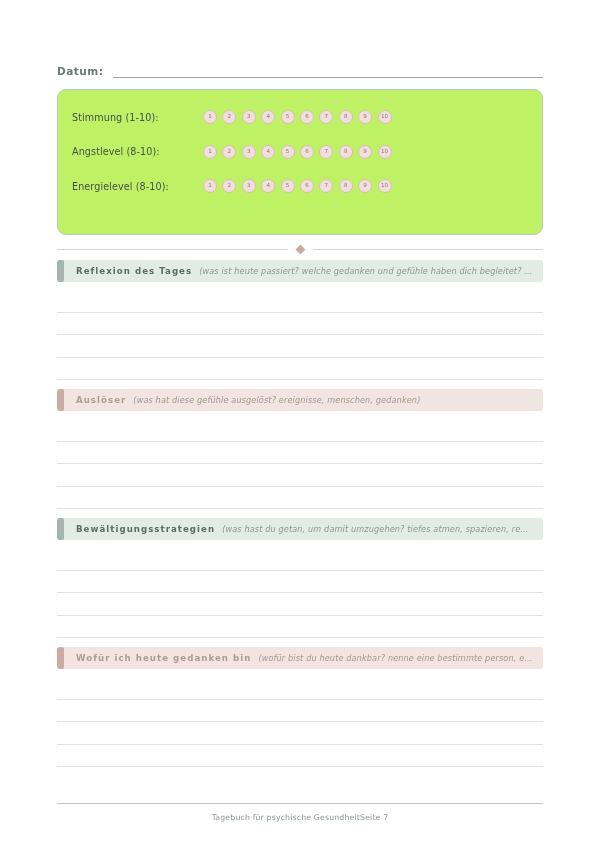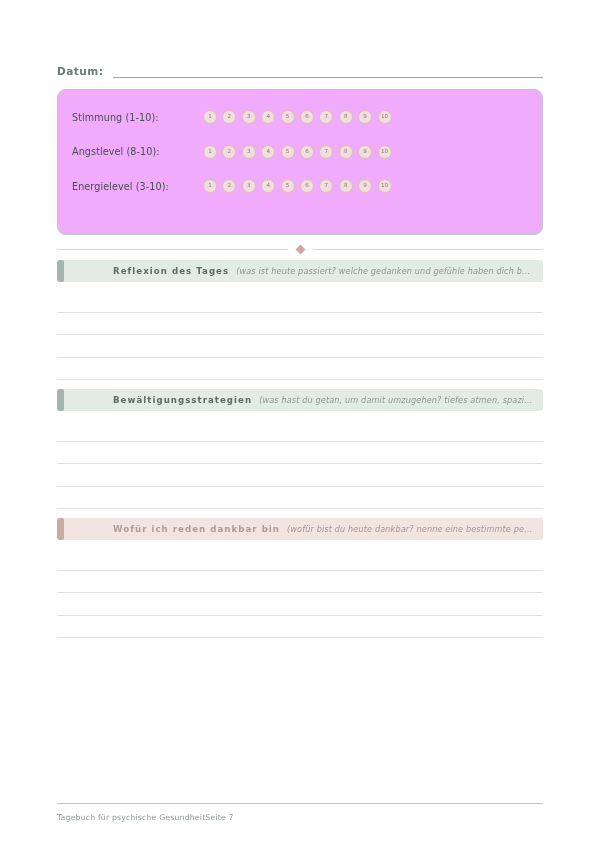--- a/index.html
+++ b/index.html
@@ -45,21 +45,21 @@
     flex: 1;
     border-bottom: 1px solid #9aa8a4;
     height: 14px;
   }
 
   
   .ratings-card {
     box-sizing: border-box;
     border: 1px solid #b8c8c2;
     border-radius: 9px;
-    background: #f0abfc;
+    background: #bef264;
     padding: 10px 14px 12px 14px;
     height: 146px;
   }
   .rating-row {
     display: flex;
     align-items: center;
     height: 34.5px;
   }
   .rating-label {
     width: 131px;
@@ -111,21 +111,20 @@
   
   .section { margin-bottom: 9px; }
 
   .section-header {
     display: flex;
     align-items: center;
     height: 22px;
     border-radius: 3px;
     overflow: hidden;
     padding-right: 10px;
-    gap: 37px;
   }
   .accent-bar {
     width: 7px;
     height: 22px;
     flex: none;
     border-radius: 2px;
   }
   .header-inner {
     display: flex;
     align-items: baseline;
@@ -177,21 +176,21 @@
     right: 57px;
     bottom: 22px;
   }
   .footer-rule {
     height: 1px;
     background: #b9c6c1;
     margin-bottom: 9px;
   }
   .footer-row {
     display: flex;
-    justify-content: flex-start;
+    justify-content: center;
     align-items: baseline;
     font-size: 7.8px;
     color: #8b9794;
     letter-spacing: 0.15px;
   }
 </style>
 </head>
 <body>
 
 <div class="page">
@@ -226,21 +225,21 @@
           <div class="bubble">4</div>
           <div class="bubble">5</div>
           <div class="bubble">6</div>
           <div class="bubble">7</div>
           <div class="bubble">8</div>
           <div class="bubble">9</div>
           <div class="bubble">10</div>
         </div>
       </div>
       <div class="rating-row">
-        <div class="rating-label">Energielevel (3-10):</div>
+        <div class="rating-label">Energielevel (8-10):</div>
         <div class="scale">
           <div class="bubble">1</div>
           <div class="bubble">2</div>
           <div class="bubble">3</div>
           <div class="bubble">4</div>
           <div class="bubble">5</div>
           <div class="bubble">6</div>
           <div class="bubble">7</div>
           <div class="bubble">8</div>
           <div class="bubble">9</div>
@@ -264,40 +263,55 @@
             <span class="section-hint">(was ist heute passiert? welche gedanken und gefühle haben dich begleitet? was h...</span>
           </div>
         </div>
         <div class="lines">
           <div class="write-line"></div>
           <div class="write-line"></div>
           <div class="write-line"></div>
           <div class="write-line"></div>
         </div>
       </div>
+      <div class="section sec-pink">
+        <div class="section-header">
+          <div class="accent-bar"></div>
+          <div class="header-inner">
+            <span class="section-title">Auslöser</span>
+            <span class="section-hint">(was hat diese gefühle ausgelöst? ereignisse, menschen, gedanken)</span>
+          </div>
+        </div>
+        <div class="lines">
+          <div class="write-line"></div>
+          <div class="write-line"></div>
+          <div class="write-line"></div>
+          <div class="write-line"></div>
+        </div>
+      </div>
       <div class="section sec-green">
         <div class="section-header">
           <div class="accent-bar"></div>
           <div class="header-inner">
             <span class="section-title">Bewältigungsstrategien</span>
             <span class="section-hint">(was hast du getan, um damit umzugehen? tiefes atmen, spazieren, reden...)</span>
           </div>
         </div>
         <div class="lines">
           <div class="write-line"></div>
           <div class="write-line"></div>
           <div class="write-line"></div>
           <div class="write-line"></div>
         </div>
       </div>
       <div class="section sec-pink">
         <div class="section-header">
           <div class="accent-bar"></div>
           <div class="header-inner">
-            <span class="section-title">Wofür ich reden dankbar bin</span>
+            <span class="section-title">Wofür ich heute gedanken bin</span>
             <span class="section-hint">(wofür bist du heute dankbar? nenne eine bestimmte person, einen mom...</span>
           </div>
         </div>
         <div class="lines">
           <div class="write-line"></div>
           <div class="write-line"></div>
           <div class="write-line"></div>
           <div class="write-line"></div>
         </div>
       </div>

